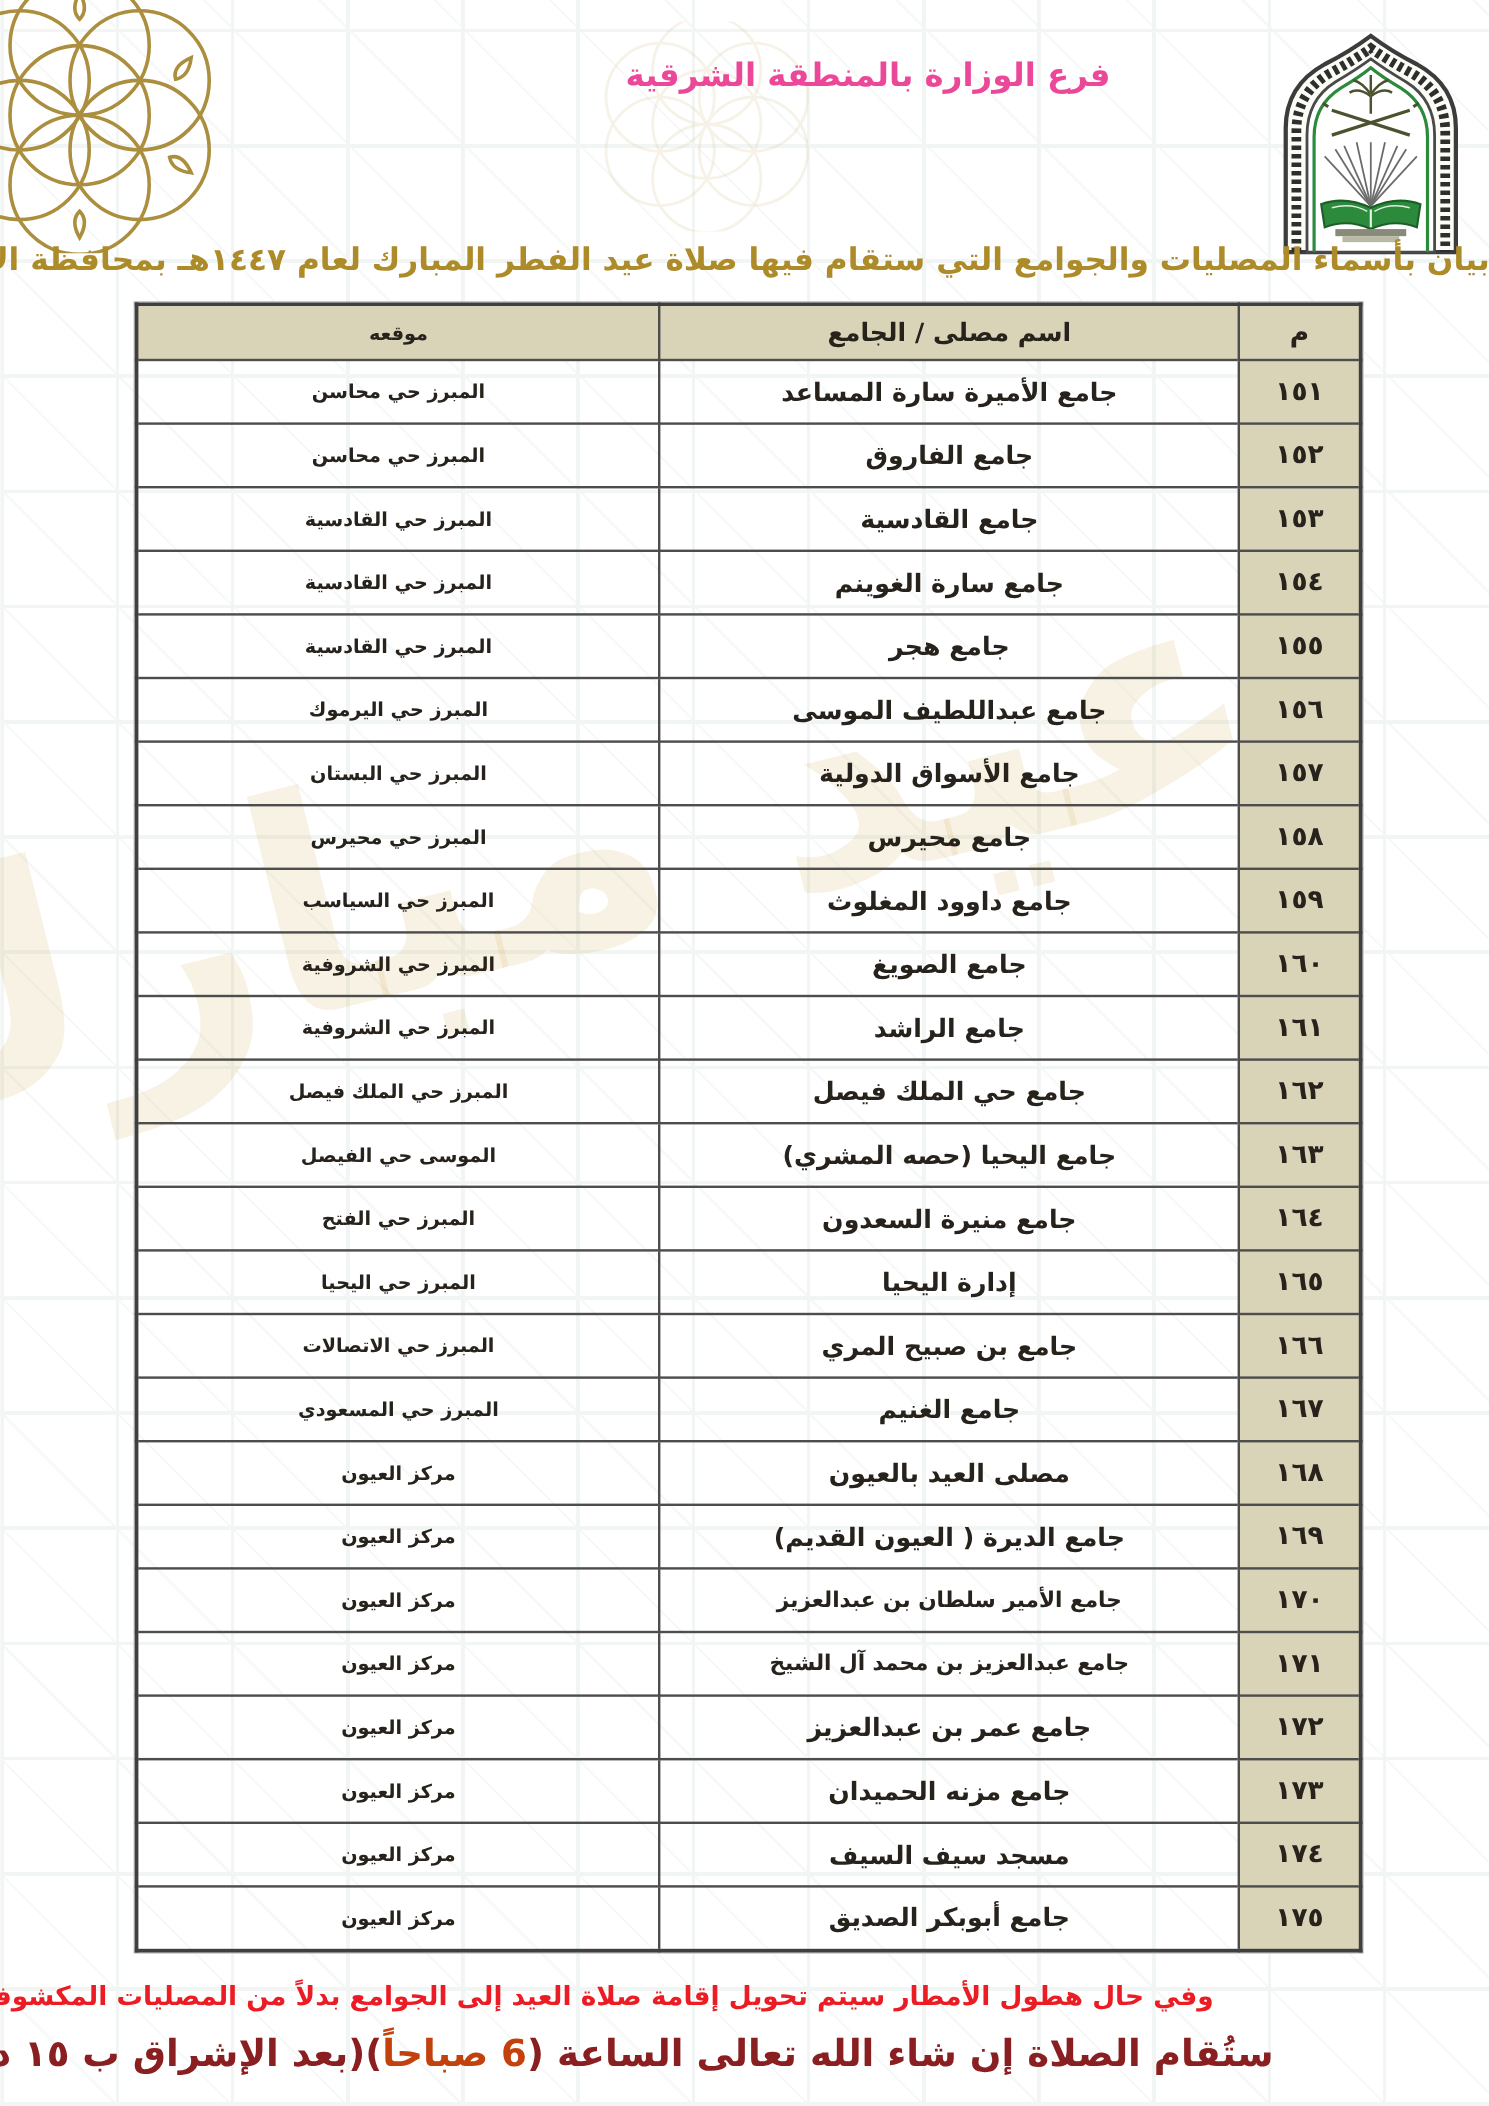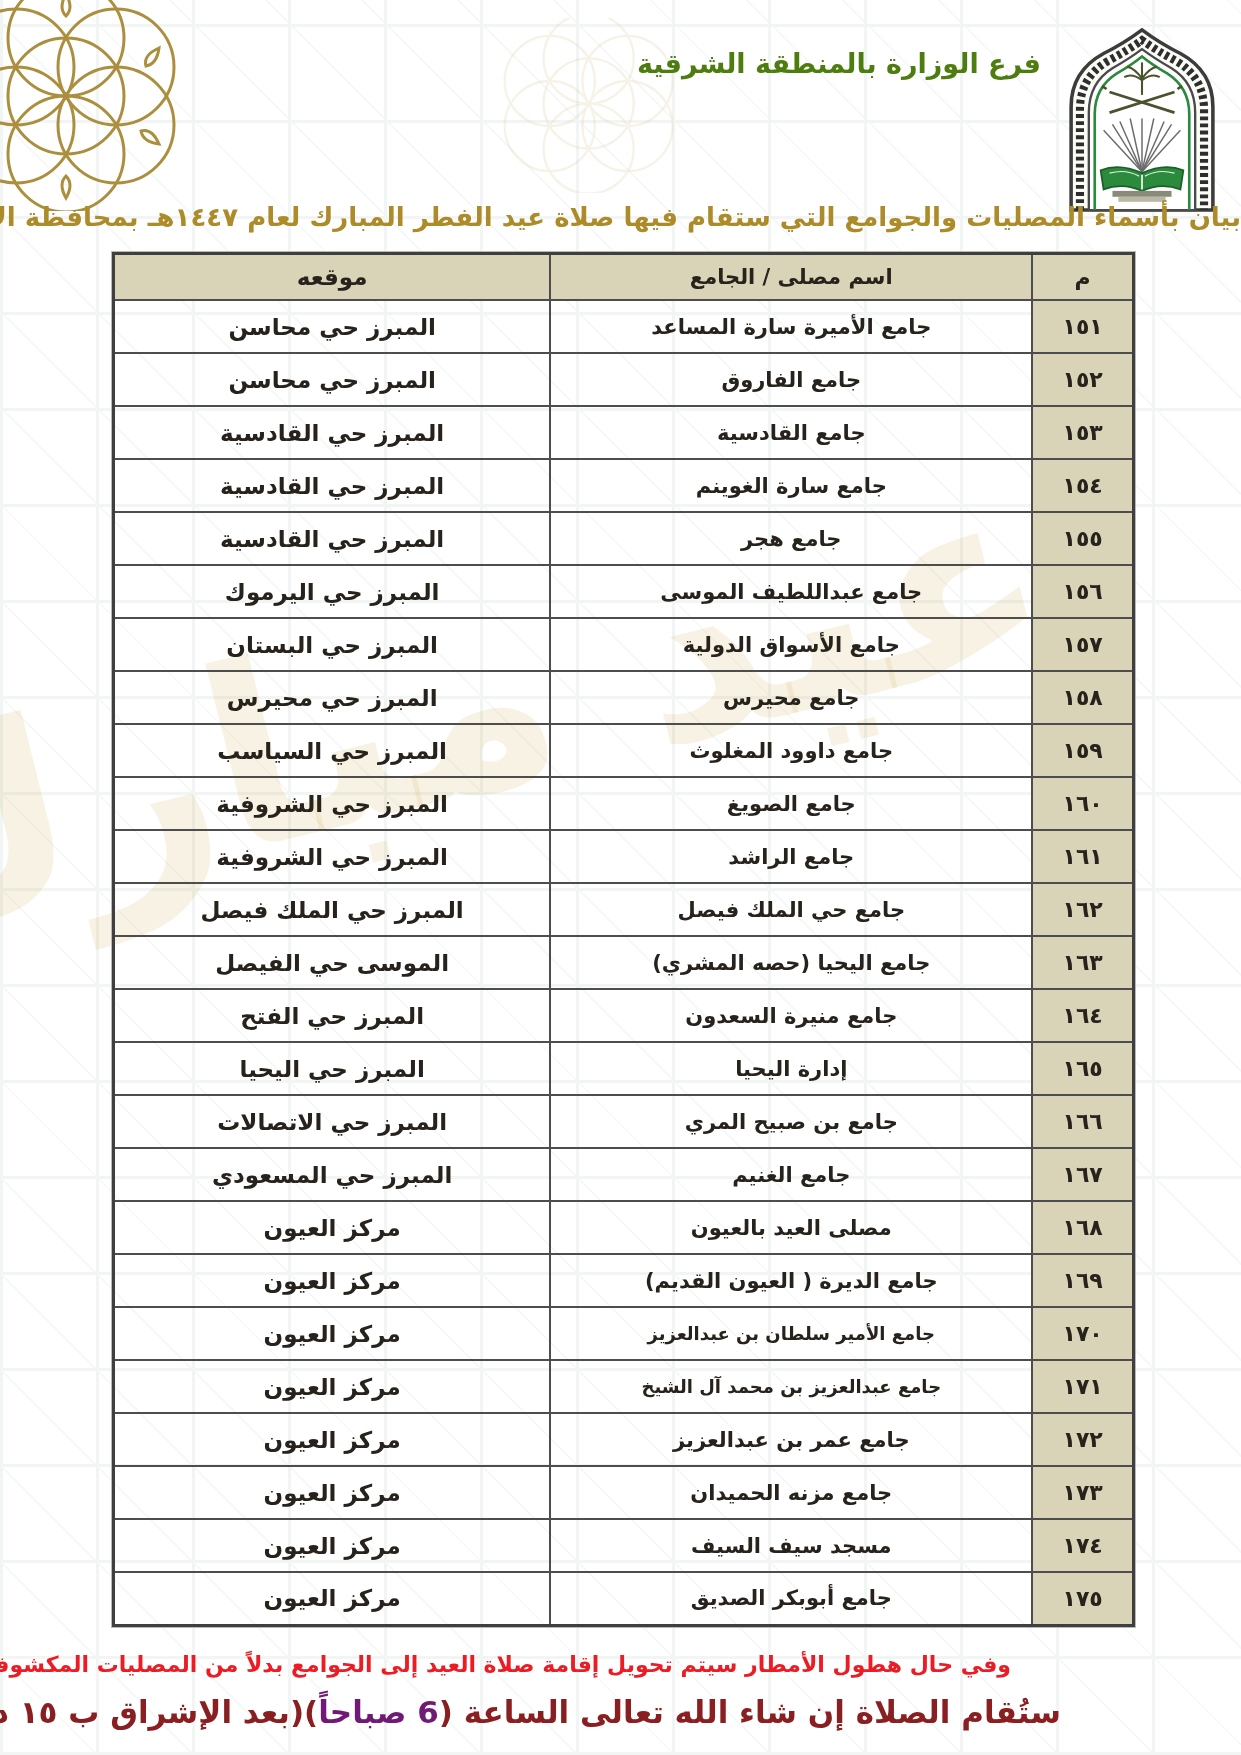--- a/index.html
+++ b/index.html
@@ -21,22 +21,22 @@
       repeating-linear-gradient(90deg,#edf3f1 0 3px,transparent 3px 96px),
       repeating-linear-gradient(45deg,#f3f7f6 0 2px,transparent 2px 68px);
     opacity:.75;
     pointer-events:none;
   }
   .ornament-topleft{position:absolute;top:-14px;left:-46px;width:230px;height:225px;}
   .ornament-faint{position:absolute;top:18px;right:560px;width:180px;height:175px;opacity:.22;}
   .logo{position:absolute;top:24px;right:8px;width:182px;height:192px;}
   .org-block{
     position:absolute;top:44px;right:200px;width:520px;
-    text-align:right;direction:rtl;
-    color:#4d7c0f;font-weight:bold;font-size:27px;line-height:39px;
+    text-align:left;direction:rtl;
+    color:#ec4899;font-weight:bold;font-size:27px;line-height:39px;
   }
   .org-block div{white-space:nowrap;}
   .doc-title{
     position:absolute;top:202px;right:0;left:0;
     text-align:center;
     color:#ad8b29;font-weight:bold;font-size:26px;
     white-space:nowrap;
   }
   .watermark{
     position:absolute;top:540px;right:190px;width:760px;
@@ -53,37 +53,37 @@
   }
   table.main th,table.main td{
     border:2px solid #4d4d4d;
     text-align:center;vertical-align:middle;
     color:#27231c;
     font-weight:bold;
     padding:0 6px;
   }
   th.col-num,td.cell-num{width:89px;background:#d9d3b8;font-size:22px;}
   th.col-name,td.cell-name{width:485px;background:transparent;font-size:21px;}
-  th.col-loc,td.cell-loc{width:437px;background:transparent;font-size:23px;}
+  th.col-loc,td.cell-loc{width:437px;background:transparent;font-size:16px;}
   thead th{height:44px;background:#d9d3b8 !important;font-size:23px;border-bottom:3px solid #3f3f3f;}
   tbody tr{height:53px;}
   td.cell-name.small{font-size:18px;}
   .note-rain{
     position:absolute;top:1652px;right:230px;width:1010px;
     text-align:center;
     color:#ec1c24;font-weight:bold;font-size:22px;
     white-space:nowrap;
   }
   .note-time{
     position:absolute;top:1694px;right:180px;width:1020px;
     text-align:center;
     color:#8a1f22;font-weight:bold;font-size:31px;
     white-space:nowrap;
   }
-  .note-time .hl{color:#701a75;}
+  .note-time .hl{color:#c2410c;}
 </style>
 </head>
 <body>
 
 <div class="page">
 
   <svg class="ornament-topleft" viewBox="0 0 230 225">
     <g fill="none" stroke="#ab8f3f" stroke-width="3">
       <circle cx="112" cy="110" r="58"></circle>
       <circle cx="112" cy="52" r="58"></circle>

